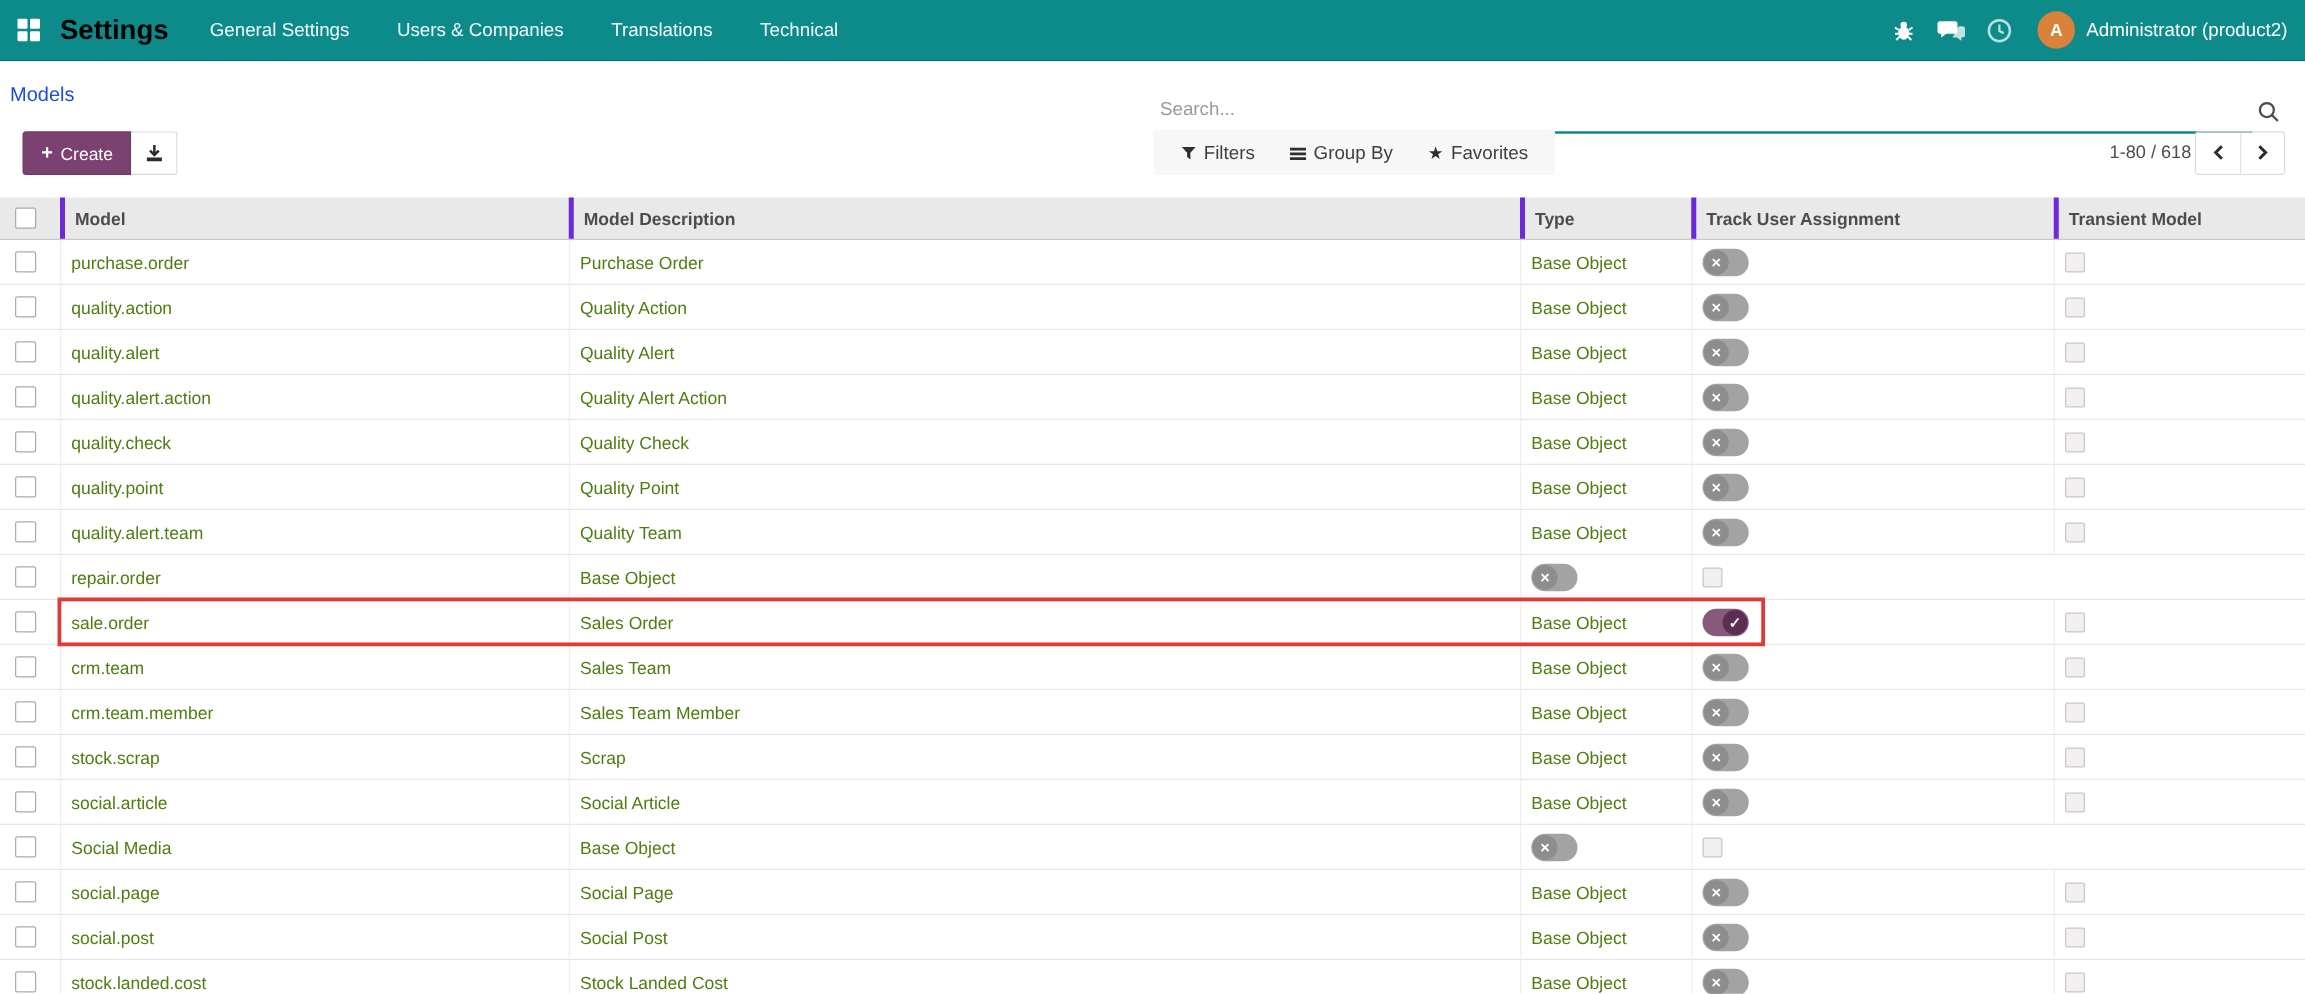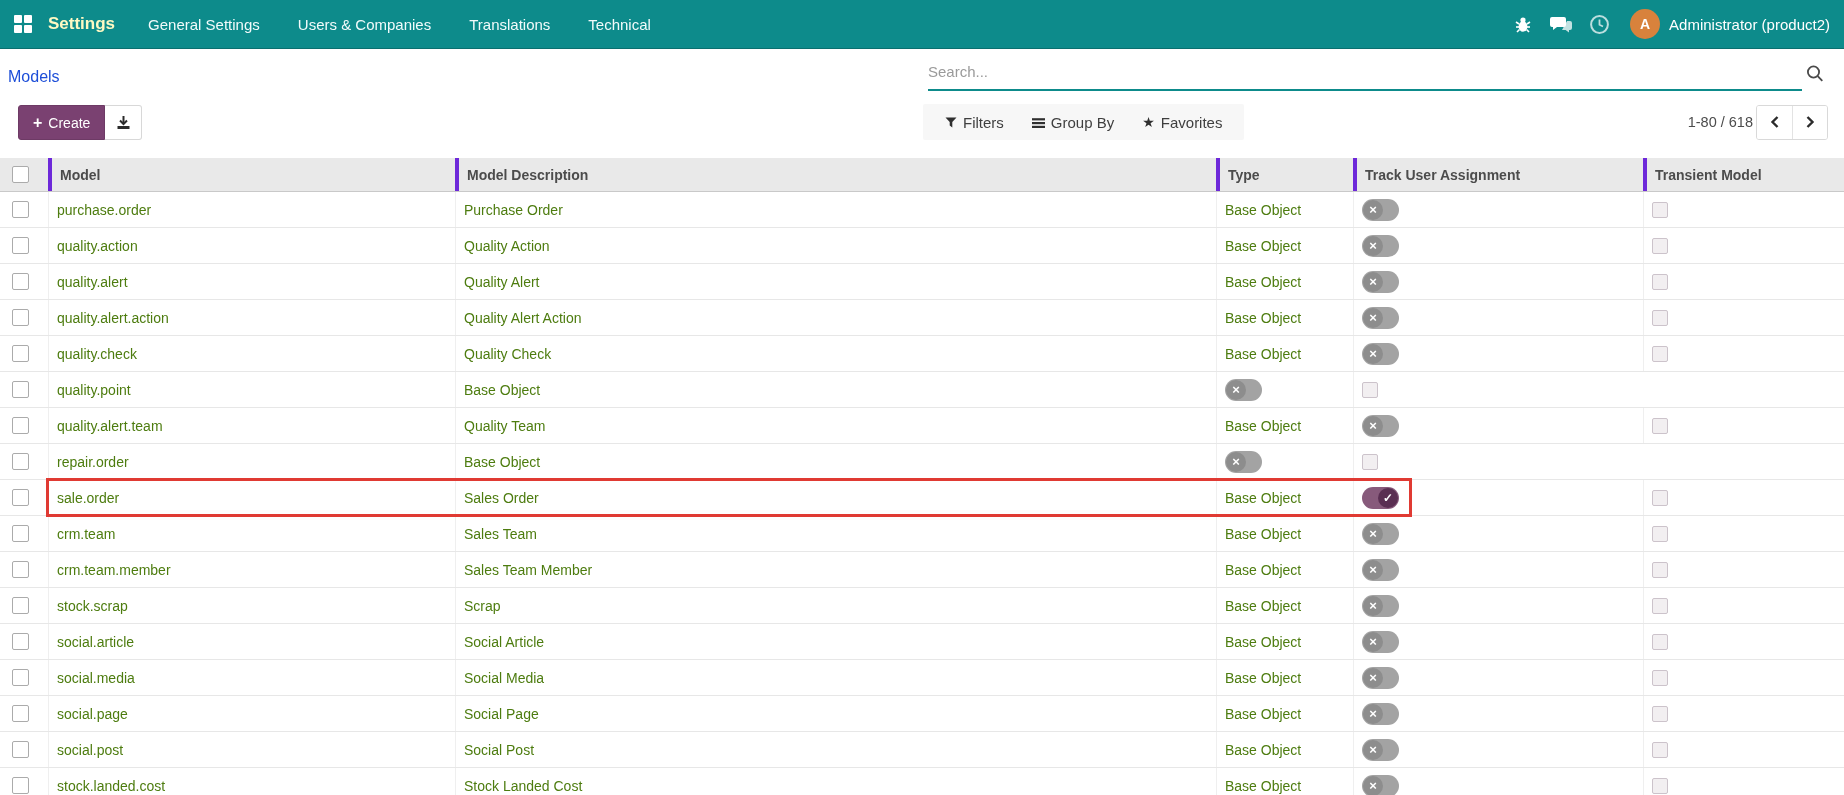--- a/index.html
+++ b/index.html
@@ -9,37 +9,37 @@
 
   
   .navbar { position:absolute; top:0; left:0; width:100%; height:49px;
             background:#0d8b8b; border-bottom:1px solid #0a6f6f;
             display:flex; align-items:center; justify-content:space-between; }
   .nav-left { display:flex; align-items:center; height:100%; }
   .apps-btn { width:46px; height:100%; background:transparent; border:none; cursor:pointer;
               display:flex; align-items:center; justify-content:center; }
   .grid-icon { display:grid; grid-template-columns:8px 8px; grid-template-rows:8px 8px; gap:2px; }
   .grid-icon span { background:#ffffff; border-radius:1px; }
-  .brand { color:#fef9c3; font-size:17px; font-weight:700; padding:0 14px 0 2px; cursor:pointer; }
+  .brand { color:#000000; font-size:22px; font-weight:700; padding:0 14px 0 2px; cursor:pointer; }
   .nav-menu { display:flex; align-items:center; height:100%; }
   .nav-item { height:100%; border:none; background:transparent; color:#f2fbfb;
               font-size:15px; padding:0 19px; cursor:pointer; font-family:inherit; }
   .nav-right { display:flex; align-items:center; height:100%; padding-right:14px; }
   .nav-icon-btn { width:38px; height:100%; border:none; background:transparent; cursor:pointer;
                   display:flex; align-items:center; justify-content:center; }
   .avatar { width:30px; height:30px; border-radius:50%; background:#d8823c; color:#fff;
             display:flex; align-items:center; justify-content:center;
             font-size:14px; font-weight:700; margin:0 9px 0 12px; }
   .user-name { color:#ffffff; font-size:15px; cursor:pointer; }
 
   
   .control { position:absolute; top:49px; left:0; width:100%; height:109px; background:#fff; }
   .page-title { position:absolute; top:19px; left:8px; font-size:16px; font-weight:400; color:#1d4ed8; }
 
-  .search-box { position:absolute; top:4px; left:928px; width:902px; height:40px; }
+  .search-box { position:absolute; top:20px; left:928px; width:902px; height:40px; }
   .search-input { position:absolute; left:0; top:0; width:874px; height:38px; border:none; outline:none;
                   border-bottom:2px solid #0d8b8b; font-size:15px; color:#4c4c4c;
                   font-family:inherit; background:transparent; }
   .search-input::placeholder { color:#9a9a9a; }
   .search-icon-btn { position:absolute; right:0; top:8px; width:26px; height:26px; border:none;
                      background:transparent; cursor:pointer; }
 
   .left-actions { position:absolute; top:56px; left:18px; display:flex; align-items:stretch; height:35px; }
   .btn-create { background:#7a4171; color:#fff; border:1px solid #6d3a65; border-radius:3px 0 0 3px;
                 font-size:14px; padding:0 14px; cursor:pointer; display:flex; align-items:center; gap:6px;
@@ -309,20 +309,21 @@
     <div class="cell">
       <span class="transient-check"></span>
     </div>
   </div>
         <div class="trow">
 
     <div class="cell c0">
       <span class="row-check"></span>
     </div>
     <div class="cell">quality.point</div>
+    <div class="cell">Quality Point</div>
     <div class="cell">Base Object</div>
     <div class="cell">
       <span class="toggle off">
               <span class="knob"></span>
             </span>
     </div>
     <div class="cell">
       <span class="transient-check"></span>
     </div>
   </div>
@@ -442,21 +443,20 @@
     </div>
     <div class="cell">
       <span class="transient-check"></span>
     </div>
   </div>
         <div class="trow">
 
     <div class="cell c0">
       <span class="row-check"></span>
     </div>
-    <div class="cell">social.media</div>
     <div class="cell">Social Media</div>
     <div class="cell">Base Object</div>
     <div class="cell">
       <span class="toggle off">
               <span class="knob"></span>
             </span>
     </div>
     <div class="cell">
       <span class="transient-check"></span>
     </div>

